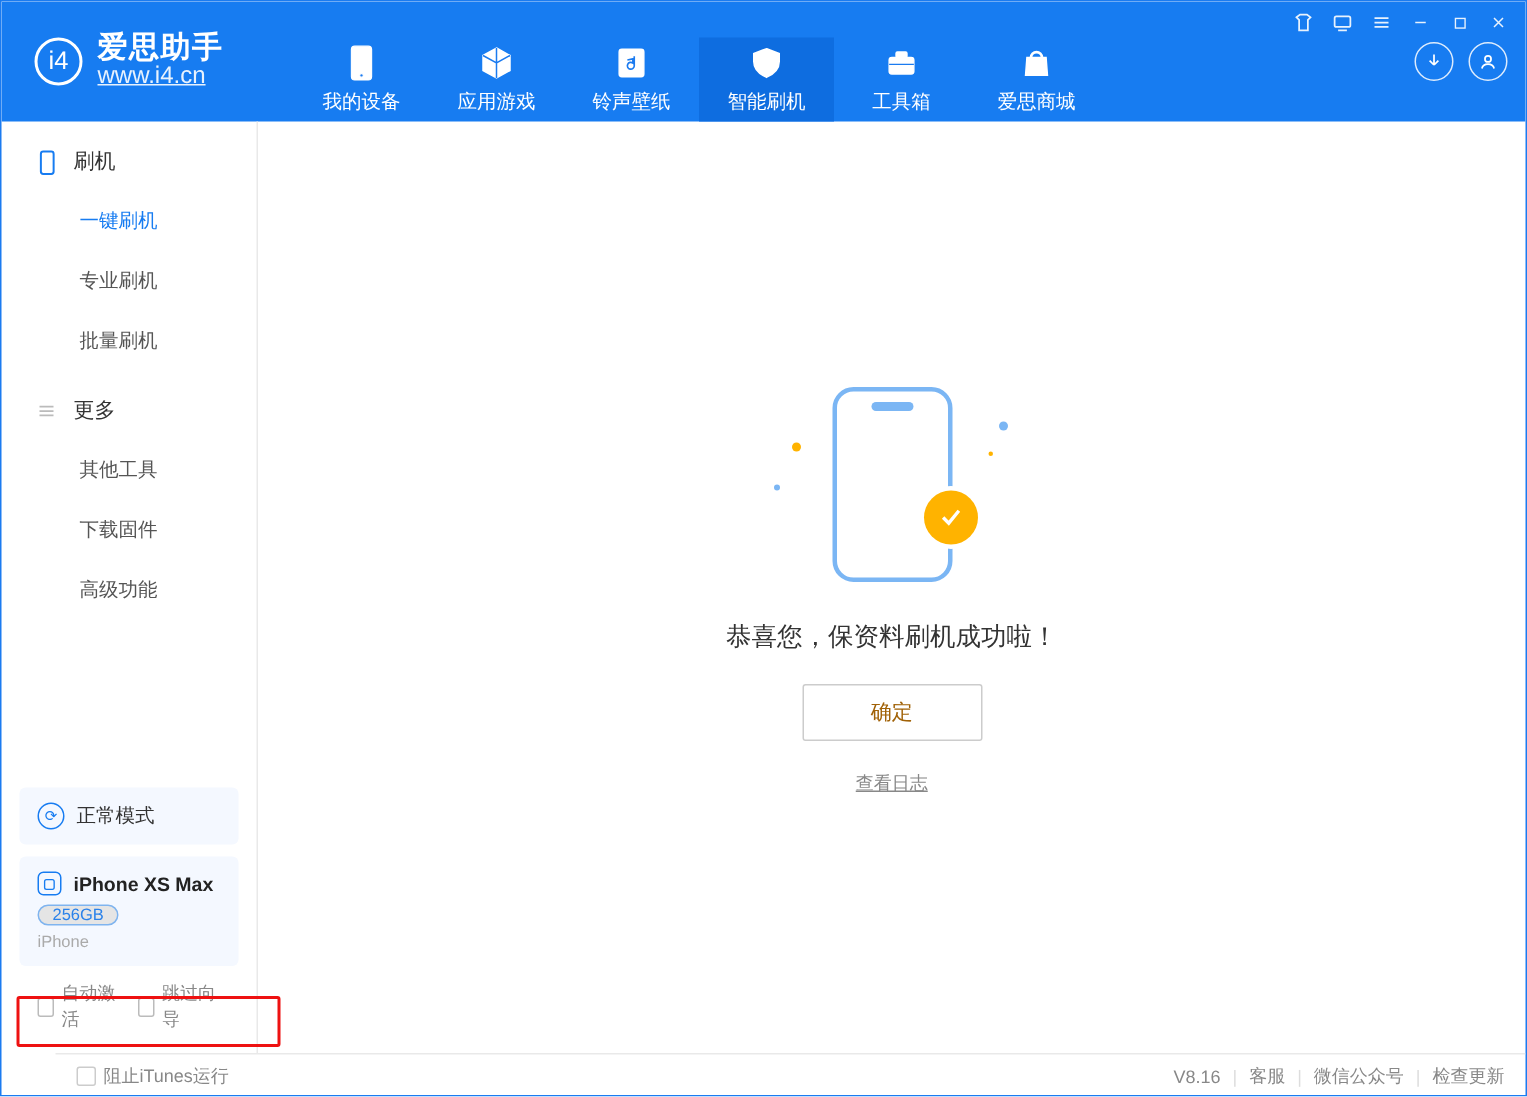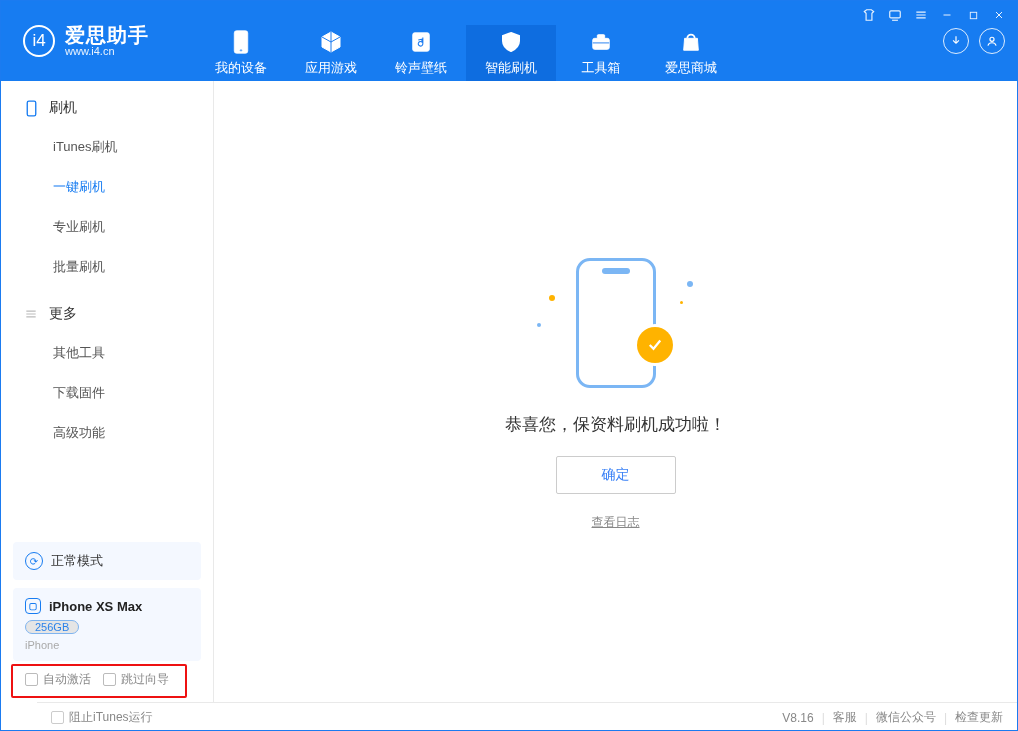--- a/index.html
+++ b/index.html
@@ -16,21 +16,21 @@
   .logo-zone {
     width: 195px; display: flex; align-items: center; padding-left: 22px; gap: 10px;
   }
   .logo-circle {
     width: 32px; height: 32px; border-radius: 50%; border: 2.5px solid #fff;
     display: flex; align-items: center; justify-content: center; font-weight: 400;
     font-size: 17px; color: #fff;
   }
   .logo-text { display:flex; flex-direction:column; line-height:1.05; }
   .brand-name { font-size: 20px; font-weight: 600; letter-spacing: 1px; }
-  .brand-url  { font-size: 11px; opacity: .9; }
+  .brand-url  { font-size: 16px; opacity: .9; text-decoration: underline; }
   .tabs { display: flex; align-items: stretch; }
   .tab {
     width: 90px; display: flex; flex-direction: column; align-items: center;
     justify-content: center; gap: 4px; font-size: 13px; cursor: pointer; margin-top: 24px;
   }
   .tab.active { background: #0e6de0; }
   .tab-icon {
     width: 26px; height: 26px; display: flex; align-items: center; justify-content: center;
   }
   .tab-icon svg { fill: #fff; stroke: #fff; }
@@ -46,21 +46,21 @@
   .winctrls {
     position:absolute; top:6px; right:10px; display:flex; gap:10px; align-items:center;
   }
   .winctrls .wc {
     width:16px; height:16px; display:flex;align-items:center;justify-content:center;
     cursor:pointer; color:#fff; opacity:.9;
   }
   
   .body-row { display:flex; height: 621px; }
   .sidebar {
-    width: 213px; border-right:1px solid #e9e9e9; position:relative;
+    width: 171px; border-right:1px solid #e9e9e9; position:relative;
     display:flex; flex-direction:column;
   }
   .sb-section-title {
     display:flex; align-items:center; gap:10px; padding: 18px 0 10px 22px;
     font-size:14px; color:#333; font-weight:500;
   }
   .sb-section-title .ic { width:16px;height:16px; display:flex;align-items:center;justify-content:center;}
   .sb-item {
     padding: 11px 0 11px 52px; font-size:13px; color:#555; cursor:pointer;
   }
@@ -117,21 +117,21 @@
   .check-badge {
     position:absolute;right:28px;bottom:30px;width:36px;height:36px;
     background:#ffb300;border-radius:50%;display:flex;align-items:center;justify-content:center;
     box-shadow:0 0 0 3px #fff;
   }
   .check-badge svg { stroke:#fff;stroke-width:3;fill:none; }
   .sparkle { position:absolute;border-radius:50%; }
   .msg { font-size:17px; color:#333; font-weight:500; }
   .ok-btn {
     width:120px;height:38px;border:1px solid #ccc;background:#fff;font-size:14px;
-    color:#3b82f6;cursor:pointer;border-radius:2px;
+    color:#a16207;cursor:pointer;border-radius:2px;
   }
   .log-link { font-size:12px;color:#888;text-decoration:underline;cursor:pointer; }
   
   .footer {
     height:30px;border-top:1px solid #e9e9e9;display:flex;align-items:center;
     padding:0 14px;font-size:12px;color:#888;margin-left:36px;
   }
   .footer .chk-box { border-color:#ccc; }
   .footer-spacer { flex:1; }
   .f-right { display:flex;align-items:center;gap:8px; }
@@ -266,21 +266,20 @@
     <div class="sidebar">
 
       <div class="sb-section-title">
         <span class="ic">
           <svg width="13" height="17" viewBox="0 0 24 32" fill="none" stroke="#177cf1" stroke-width="2.5">
               <rect x="4" y="2" width="16" height="28" rx="3"></rect>
             </svg>
         </span>
         <span>刷机</span>
       </div>
-      <div class="sb-item">iTunes刷机</div>
       <div class="sb-item active">一键刷机</div>
       <div class="sb-item">专业刷机</div>
       <div class="sb-item">批量刷机</div>
 
       <div class="sb-section-title">
         <span class="ic">
           <svg width="14" height="14" viewBox="0 0 24 24" stroke="#bbb" stroke-width="2">
               <path d="M4 7h16M4 12h16M4 17h16"></path>
             </svg>
         </span>

